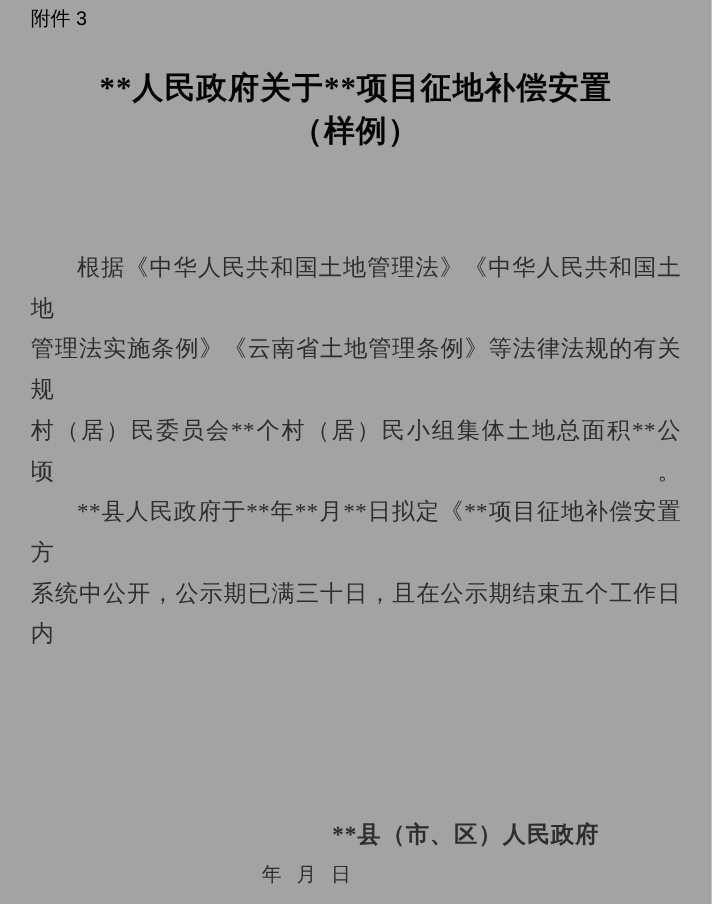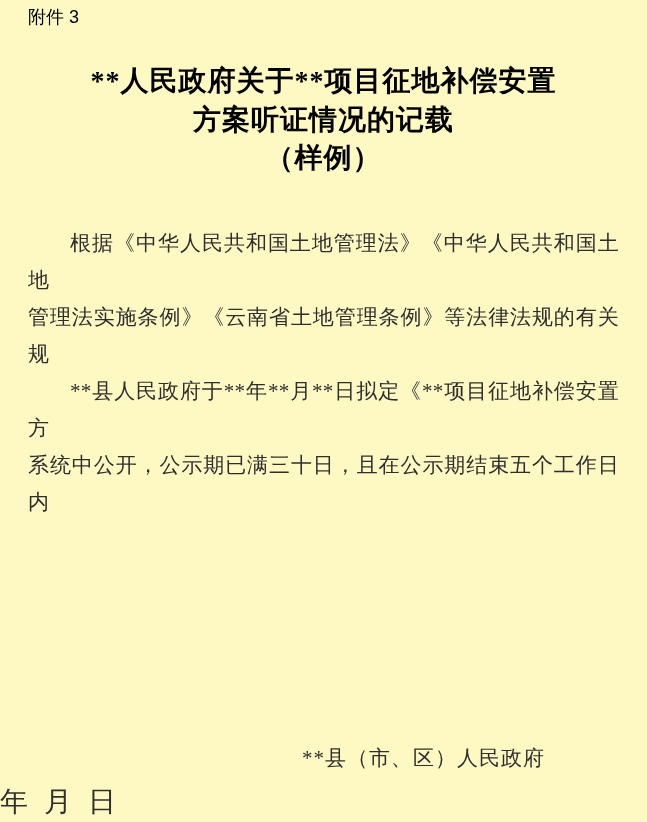--- a/index.html
+++ b/index.html
@@ -1,21 +1,21 @@
 <!DOCTYPE html>
 <html><head>
 <meta charset="utf-8">
 <style>
   * { margin: 0; padding: 0; box-sizing: border-box; }
   html, body { background: #e8e8e8; }
   .page {
     position: relative;
     width: 647px;
     height: 822px;
-    background: #fef9c3;
+    background: #a3a3a3;
     font-family: "Liberation Serif", "DejaVu Serif", serif;
     color: #2e2e2e;
     overflow: hidden;
     margin: 0 auto;
   }
   .attachment-label {
     position: absolute;
     left: 28px;
     top: 5px;
     font-family: "Liberation Sans", "DejaVu Sans", sans-serif;
@@ -52,50 +52,52 @@
   .line.first-line { text-indent: 2em; }
   .signature-line {
     position: absolute;
     top: 744px;
     left: 0;
     right: 102px;
     text-align: right;
     font-size: 21px;
     letter-spacing: 1px;
     color: #2e2e2e;
+    font-weight: bold;
   }
   .date-line {
     position: absolute;
     top: 783px;
     left: 0;
     right: 134px;
-    text-align: left;
-    font-size: 28px;
+    text-align: center;
+    font-size: 18px;
     word-spacing: 9px;
     color: #2e2e2e;
+    padding-left: 44px;
   }
 </style>
 </head>
 <body>
 
 <div class="page">
 
   <div class="attachment-label">附件 3</div>
 
   <div class="doc-title">
     <div>**人民政府关于**项目征地补偿安置</div>
-    <div>方案听证情况的记载</div>
     <div>（样例）</div>
   </div>
 
   <div class="content">
 
     <div>
       <div class="line full first-line">根据《中华人民共和国土地管理法》《中华人民共和国土地</div>
       <div class="line full">管理法实施条例》《云南省土地管理条例》等法律法规的有关规</div>
+      <div class="line full">村（居）民委员会**个村（居）民小组集体土地总面积**公顷。</div>
     </div>
 
     <div>
       <div class="line full first-line">**县人民政府于**年**月**日拟定《**项目征地补偿安置方</div>
       <div class="line full">系统中公开，公示期已满三十日，且在公示期结束五个工作日内</div>
 
     </div>
 
   </div>
 

